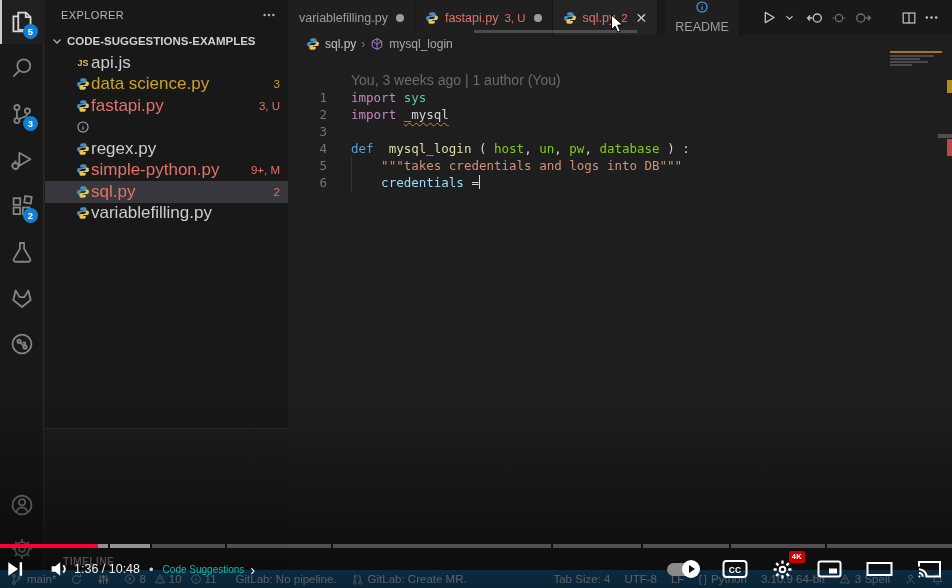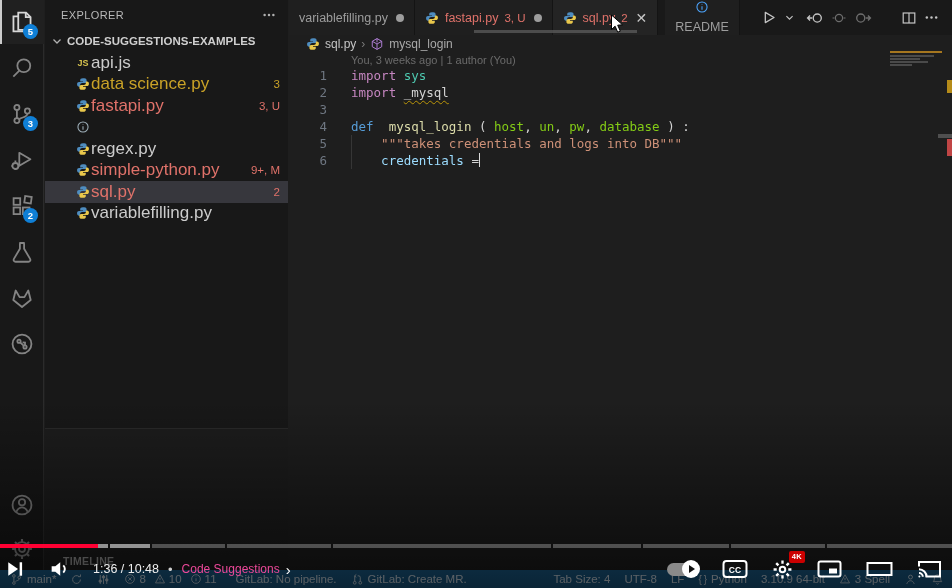--- a/index.html
+++ b/index.html
@@ -50,21 +50,21 @@
   .ed-actions.left { left:471px; }
   .ed-actions.right { right:13px; }
   .dim { color:#6e6e6e; }
 
   .breadcrumbs { position:absolute; left:0; top:35px; height:18px; display:flex; align-items:center; gap:5px; padding-left:17px;
                  color:#a9a9a9; font-size:12px; }
   .crumb-file { color:#c5c5c5; }
   .crumb-sep { color:#7a7a7a; }
 
   .code { position:absolute; left:0; top:54px; width:640px; }
-  .blame { margin:0 0 1px 62px; color:#6b6b6b; font-size:11px; }
+  .blame { margin:18px 0 1px 62px; color:#6b6b6b; font-size:14px; }
   .code-line { display:flex; height:17px; font-family:"DejaVu Sans Mono", monospace; font-size:12.5px; line-height:17px; }
   .ln { width:38px; text-align:right; color:#6e7681; padding-right:0; }
   .code-text { margin-left:24px; white-space:pre; color:#d4d4d4; }
   .code-line.guided .code-text { box-shadow: inset 1px 0 0 #363636; }
   .tk-kw{color:#C586C0} .tk-def{color:#569CD6} .tk-mod{color:#4EC9B0} .tk-plain{color:#D4D4D4}
   .tk-fn{color:#DCDCAA} .tk-param{color:#84cc16} .tk-str{color:#CE9178} .tk-var{color:#9CDCFE}
   .tk-warnmod{color:#d4d4d4; text-decoration:underline wavy #b99408 1px; text-underline-offset:3px;}
   .caret { display:inline-block; width:1.5px; height:14px; background:#d8d8d8; vertical-align:-2px; }
 
   .minimap { position:absolute; left:601px; top:51px; width:52px; }
@@ -86,23 +86,23 @@
 
   
   .yt-gradient { position:absolute; left:0; top:400px; width:952px; height:188px; pointer-events:none;
     background:linear-gradient(to bottom, rgba(0,0,0,0) 0%, rgba(0,0,0,.45) 72%, rgba(0,0,0,.62) 100%); }
   .yt-progress { position:absolute; left:0; top:544px; width:952px; height:4px; }
   .yt-progress .seg { position:absolute; top:0; height:4px; }
   .yt-controls { position:absolute; left:0; top:552px; width:952px; height:34px; color:#fff; }
   .yt-left { position:absolute; left:0; top:0; height:34px; display:flex; align-items:center; }
   .yt-next { margin-left:4px; }
   .yt-vol { margin-left:22px; }
-  .yt-time { margin-left:23px; font-size:12.5px; color:#eeeeee; }
+  .yt-time { margin-left:4px; font-size:12.5px; color:#eeeeee; }
   .yt-dot { margin:0 9px; color:#cfcfcf; }
-  .yt-chapter { font-size:12px; color:#ec4899; }
+  .yt-chapter { font-size:10px; color:#14b8a6; }
   .yt-chev { margin-left:6px; font-size:15px; color:#ffffff; }
   .yt-right { position:absolute; right:0; top:0; height:34px; display:flex; align-items:center; gap:24px; padding-right:10px; }
   .autoplay-pill { width:31px; height:13px; background:#8a8a8a; border-radius:7px; position:relative; }
   .autoplay-knob { position:absolute; right:-2px; top:-2.5px; width:18px; height:18px; background:#ffffff; border-radius:50%;
                    display:flex; align-items:center; justify-content:center; }
   .knob-play { width:0; height:0; border-left:6px solid #111; border-top:4px solid transparent; border-bottom:4px solid transparent; margin-left:1px; }
   .gear-wrap { position:relative; }
   .badge-4k { position:absolute; right:-12px; top:-8px; background:#cc0000; color:#fff; font-size:7.5px; font-weight:bold;
               padding:1.5px 3px; border-radius:2px; letter-spacing:.3px; }
   .mouse-cursor { position:absolute; left:610px; top:14px; pointer-events:none; }

